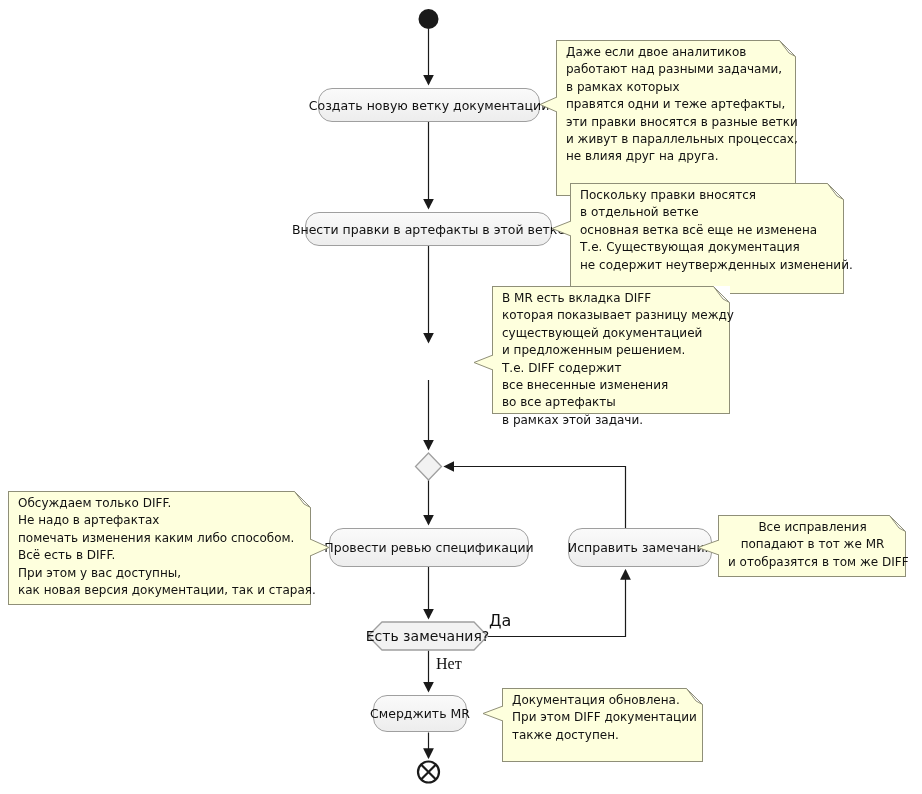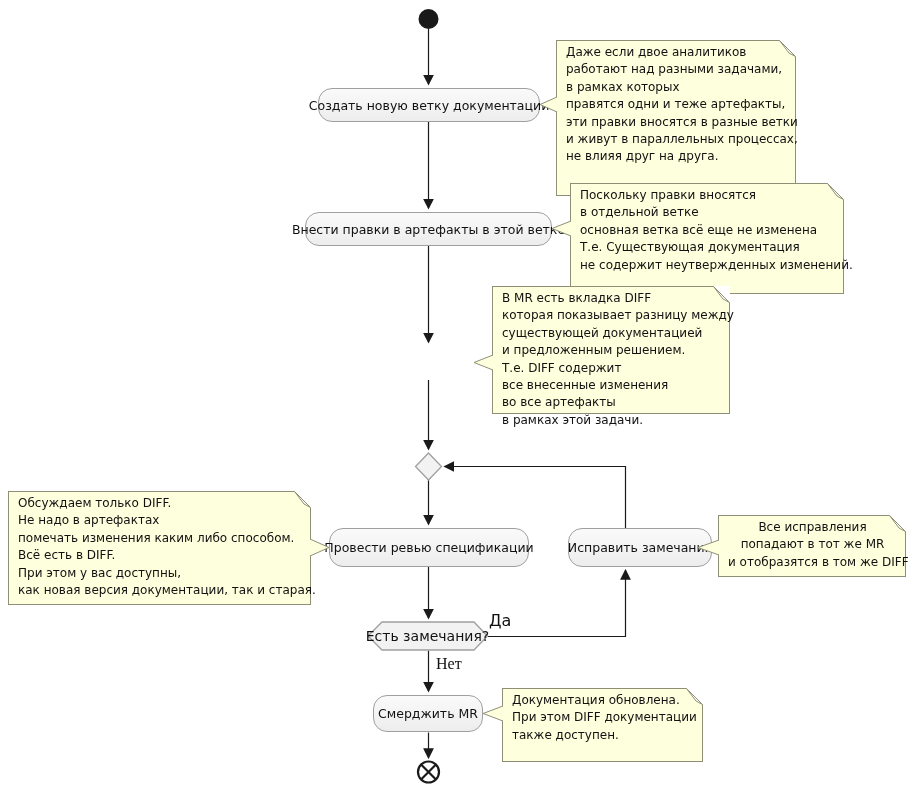--- a/index.html
+++ b/index.html
@@ -88,21 +88,21 @@
   </div>
   <div class="activity" style="left:305px; top:212px; width:247px; height:34px;">
     <span>Внести правки в артефакты в этой ветке</span>
   </div>
   <div class="activity" style="left:329px; top:528px; width:200px; height:39px;">
     <span>Провести ревью спецификации</span>
   </div>
   <div class="activity" style="left:568px; top:528px; width:144px; height:39px;">
     <span>Исправить замечания</span>
   </div>
-  <div class="activity" style="left:373px; top:695px; width:110px; height:37px;">
+  <div class="activity" style="left:373px; top:695px; width:94px; height:37px;">
     <span>Смерджить MR</span>
   </div>
 
   <div class="hex-label" style="left:368px; top:622px; width:119px; height:28px;">Есть замечания?</div>
   <span class="edge-label" style="left:489px; top:611px;">Да</span>
   <span class="edge-label" style="left:436px; top:655px;font-family:Liberation Serif, serif;">Нет</span>
 
   <div class="note" style="left:556px; top:40px; width:240px; height:156px;">
     <svg class="fold" width="17" height="17" viewBox="0 0 17 17">
       <polygon class="cut" points="0,0 17,0 17,17"></polygon>

